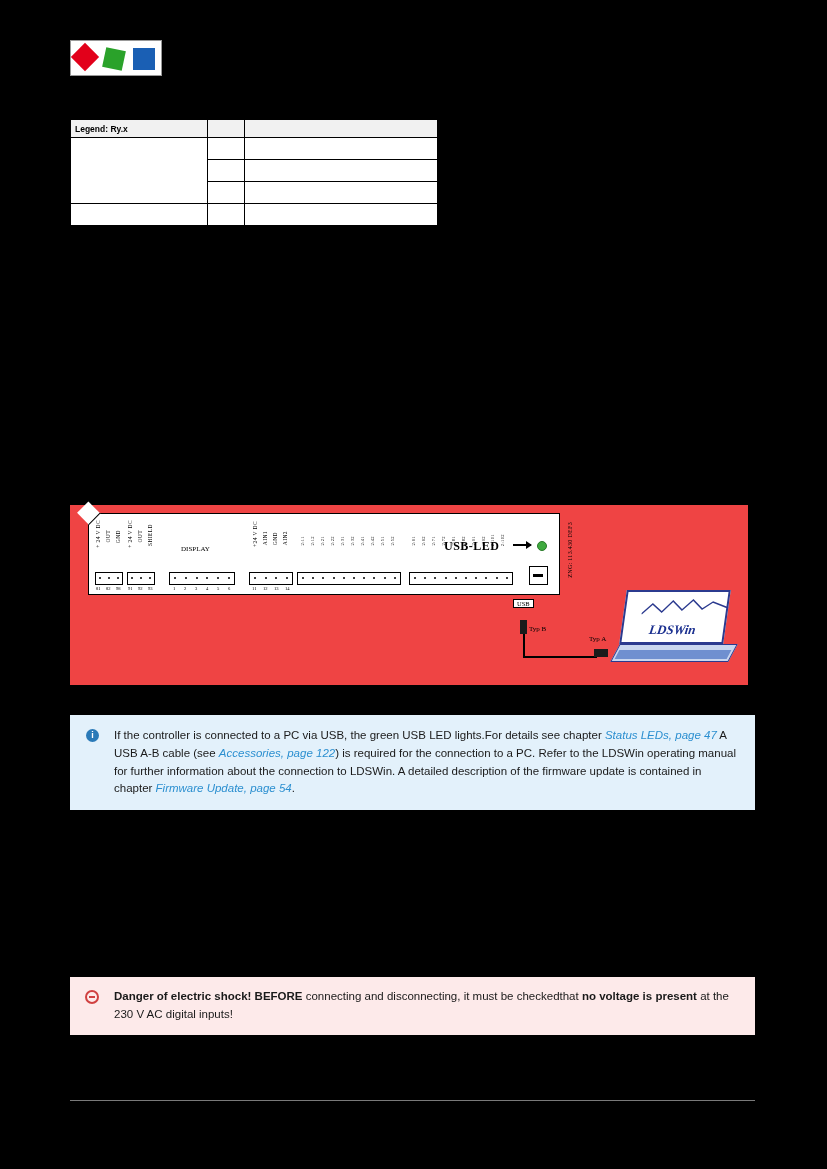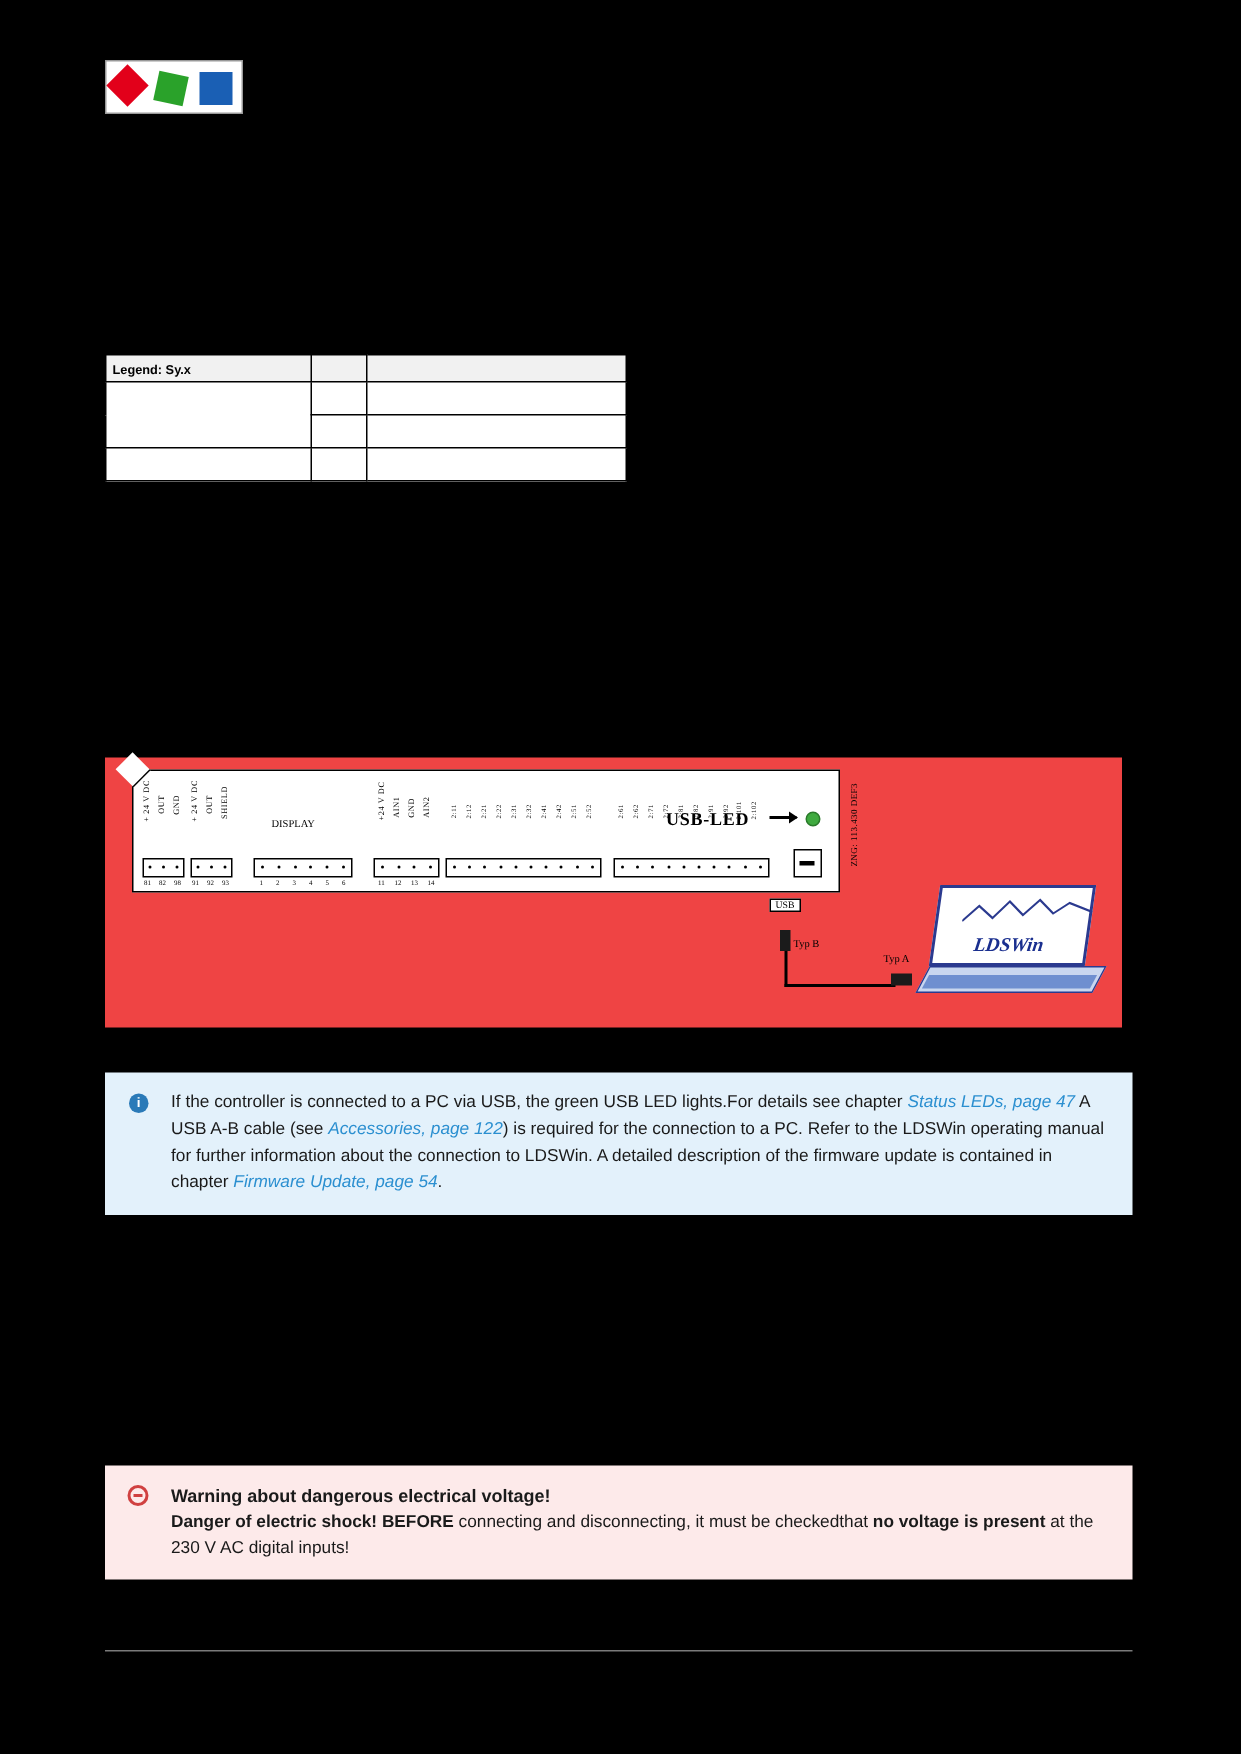--- a/index.html
+++ b/index.html
@@ -405,45 +405,49 @@
 <body>
 
 <div class="page">
 
   <div class="logo-mark">
     <span class="logo-sq red"></span>
     <span class="logo-sq green"></span>
     <span class="logo-sq blue"></span>
   </div>
 
-
-  <table class="legend-table" id="legend-sy">
+  <table class="legend-table" id="legend-ry">
     <tbody>
         <tr>
-      <td class="hdr col-a">Legend: Sy.x</td>
+      <td class="hdr col-a">Legend: Ry.x</td>
       <td class="hdr col-b"></td>
       <td class="hdr col-c"></td>
     </tr>
     <tr>
-      <td class="col-a" rowspan="2"></td>
+      <td class="col-a" rowspan="3"></td>
+      <td class="col-b"></td>
+      <td class="col-c"></td>
+    </tr>
+    <tr>
       <td class="col-b"></td>
       <td class="col-c"></td>
     </tr>
     <tr>
       <td class="col-b"></td>
       <td class="col-c"></td>
     </tr>
     <tr>
       <td class="col-a"></td>
       <td class="col-b"></td>
       <td class="col-c"></td>
     </tr>
   </tbody>
     </table>
 
+
   <div class="figure">
 
     <div class="term-box">
 
       <span class="vlabel" style="left:6px; top:6px;">+ 24 V DC</span>
       <span class="vlabel" style="left:16px; top:16px;">OUT</span>
       <span class="vlabel" style="left:26px; top:16px;">GND</span>
       <span class="vlabel" style="left:38px; top:6px;">+ 24 V DC</span>
       <span class="vlabel" style="left:48px; top:16px;">OUT</span>
       <span class="vlabel" style="left:58px; top:10px;">SHIELD</span>
@@ -588,21 +592,20 @@
     </div>
   </div>
 
   <div class="note">
     <span class="info-icon">i</span>
     <span>If the controller is connected to a PC via USB, the green USB LED lights.For details see chapter </span><span class="link">Status LEDs, page 47</span><span> A USB A-B cable (see </span><span class="link">Accessories, page 122</span><span>) is required for the connection to a PC. Refer to the LDSWin operating manual for further information about the connection to LDSWin. A detailed description of the firmware update is contained in chapter </span><span class="link">Firmware Update, page 54</span><span>.</span>
   </div>
 
   <div class="warn">
     <span class="warn-icon"></span>
-    <div class="warn-title">Warning about dangerous electrical voltage!</div>
     <div><span class="bold">Danger of electric shock! BEFORE</span><span> connecting and disconnecting, it must be checkedthat </span><span class="bold">no voltage is present</span><span> at the 230 V AC digital inputs!</span></div>
   </div>
 
   <div class="footer-rule"></div>
   <div class="footer" id="footer-left">KGL Operating Manual – UA 412 S</div>
   <div class="footer" id="footer-center">2019-01-14</div>
   <div class="footer" id="footer-right">74/122</div>
 
 </div>
 

